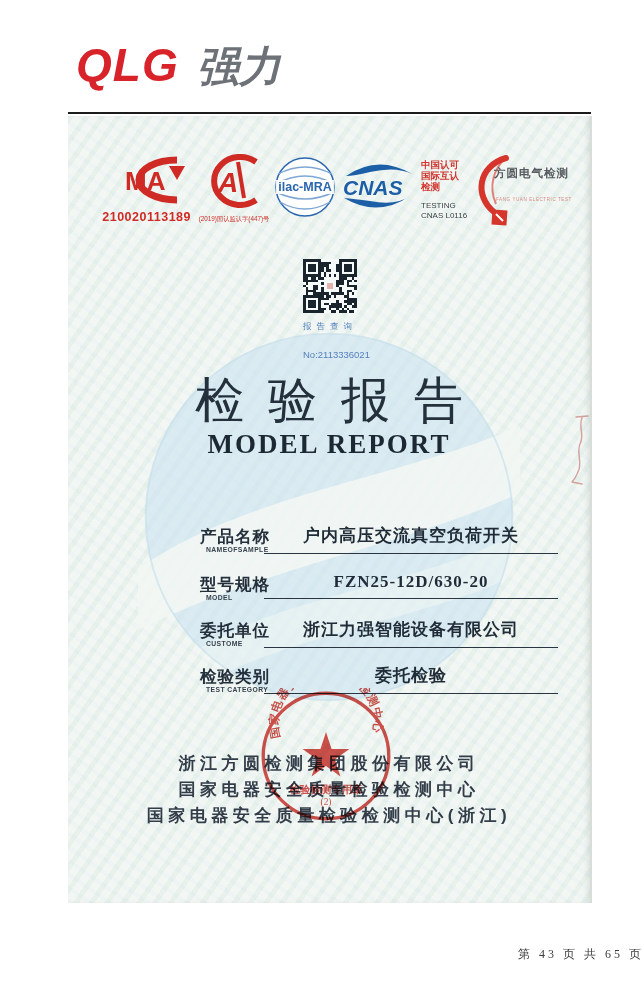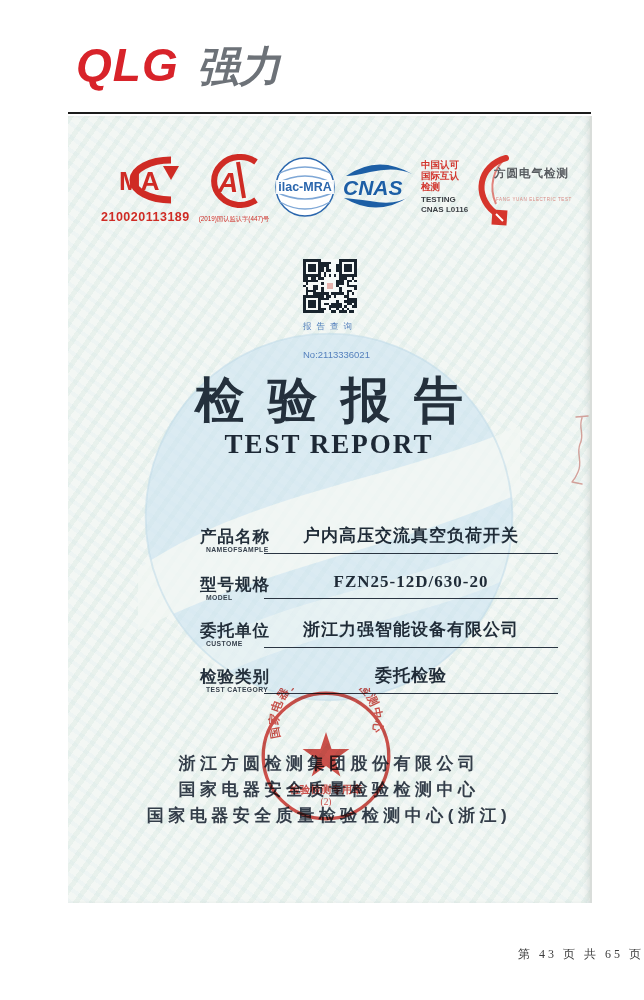--- a/index.html
+++ b/index.html
@@ -25,39 +25,39 @@
     background-image:
       repeating-linear-gradient(125deg, rgba(168,206,190,0.14) 0 5px, rgba(255,255,255,0) 5px 13px),
       repeating-linear-gradient(35deg, rgba(190,220,235,0.10) 0 4px, rgba(255,255,255,0) 4px 11px);
     border-right:2px solid #d9ddda;
     box-shadow:inset -4px 0 6px -3px rgba(120,130,125,0.25);
   }
   
   .watermark{position:absolute;left:70px;top:210px;width:382px;height:382px;opacity:0.85;pointer-events:none;}
   
   .logo-row{position:absolute;left:0;top:36px;width:522px;height:100px;}
-  .cma{position:absolute;left:33px;top:4px;width:90px;text-align:left;}
+  .cma{position:absolute;left:33px;top:4px;width:90px;text-align:right;}
   .cma-num{font-family:"Liberation Sans",sans-serif;font-size:12.5px;font-weight:bold;color:#cf2b24;letter-spacing:.5px;margin-top:2px;}
   .cal{position:absolute;left:128px;top:2px;width:76px;text-align:center;}
   .cal-cap{font-size:6.3px;color:#cf2b24;font-family:"Liberation Sans",sans-serif;margin-top:3px;white-space:nowrap;}
   .ilac{position:absolute;left:206px;top:4px;}
   .cnas{position:absolute;left:272px;top:8px;display:flex;gap:5px;}
   .cnas-txt{font-family:"Liberation Sans",sans-serif;color:#d2342c;font-size:9.5px;font-weight:bold;line-height:1.15;}
-  .cnas-sub{color:#3b3f44;font-size:8px;font-weight:bold;line-height:1.25;margin-top:2px;}
+  .cnas-sub{color:#3b3f44;font-size:8px;font-weight:normal;line-height:1.25;margin-top:8px;}
   .fy{position:absolute;left:400px;top:0px;width:118px;}
   .fy-label{position:absolute;left:26px;top:14px;font-family:"Liberation Sans",sans-serif;font-size:11.5px;font-weight:bold;color:#565a5e;letter-spacing:1px;white-space:nowrap;}
   .fy-sub{position:absolute;left:28px;top:45px;font-family:"Liberation Sans",sans-serif;font-size:4.5px;color:#d98a84;letter-spacing:.6px;white-space:nowrap;}
   
   .qr-wrap{position:absolute;left:235px;top:143px;width:54px;text-align:center;}
   .qr-cap{font-size:8.5px;color:#5581bd;letter-spacing:5px;margin-top:4px;white-space:nowrap;}
   .qr-num{font-family:"Liberation Sans",sans-serif;font-size:9.5px;color:#5581bd;margin-top:16px;white-space:nowrap;}
   
   .title-cn{
     position:absolute;left:0;top:252px;width:522px;text-align:center;
-    font-size:49px;font-weight:bold;color:#24303c;letter-spacing:24px;text-indent:24px;white-space:nowrap;
+    font-size:49px;font-weight:normal;color:#24303c;letter-spacing:24px;text-indent:24px;white-space:nowrap;
   }
   .title-en{
     position:absolute;left:0;top:313px;width:522px;text-align:center;
     font-size:27px;font-weight:bold;color:#1d2835;letter-spacing:2px;
   }
   
   .field-row{position:absolute;left:132px;width:360px;}
   .f-label{position:absolute;left:0;top:0;font-size:16.5px;font-weight:bold;color:#232f3b;letter-spacing:1px;white-space:nowrap;}
   .f-sub{position:absolute;left:6px;top:20px;font-family:"Liberation Sans",sans-serif;font-size:6.8px;font-weight:bold;color:#38424e;letter-spacing:.4px;white-space:nowrap;}
   .f-value{
@@ -303,21 +303,21 @@
         <rect x="1" y="15" width="5" height="5" fill="#f6faf8"></rect>
         <rect x="2" y="16" width="3" height="3" fill="#19242d"></rect>
         <rect x="8.5" y="8.5" width="4" height="4" fill="#f6faf8"></rect>
         <rect x="9.3" y="9.3" width="2.4" height="2.4" fill="#e5b3ad"></rect>
       </svg>
     <div class="qr-cap">报告查询</div>
     <div class="qr-num">No:2113336021</div>
   </div>
 
   <div class="title-cn">检验报告</div>
-  <div class="title-en">TEST REPORT</div>
+  <div class="title-en">MODEL REPORT</div>
 
   <div class="field-row" style="top:410px">
     <span class="f-label">产品名称</span>
     <span class="f-sub">NAMEOFSAMPLE</span>
     <span class="f-value">户内高压交流真空负荷开关</span>
   </div>
   <div class="field-row" style="top:458px">
     <span class="f-label">型号规格</span>
     <span class="f-sub">MODEL</span>
     <span class="f-value">FZN25-12D/630-20</span>

